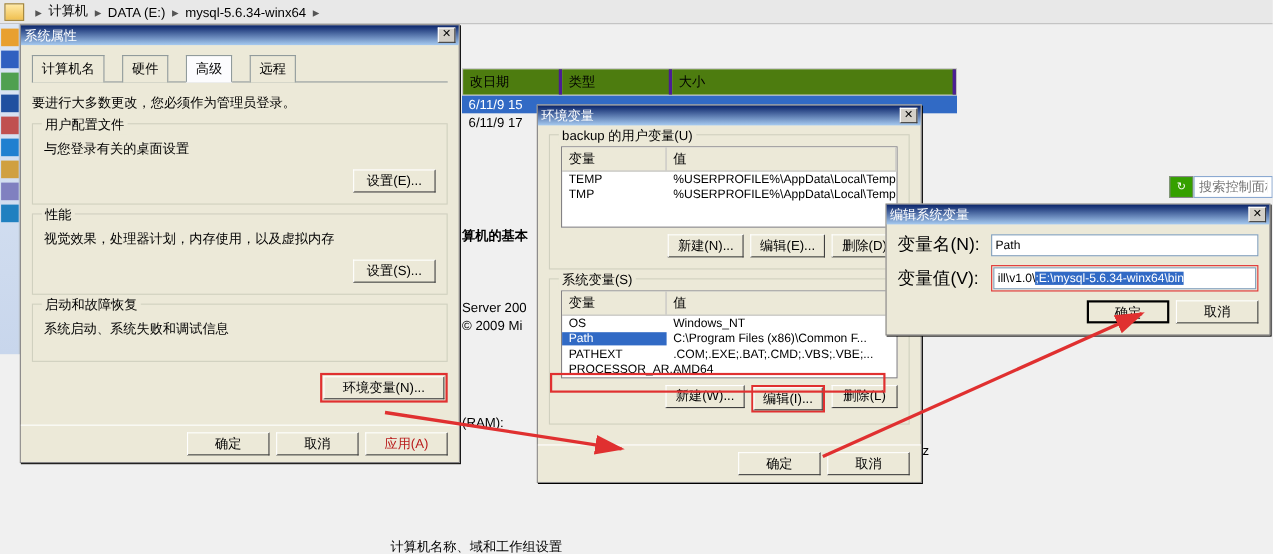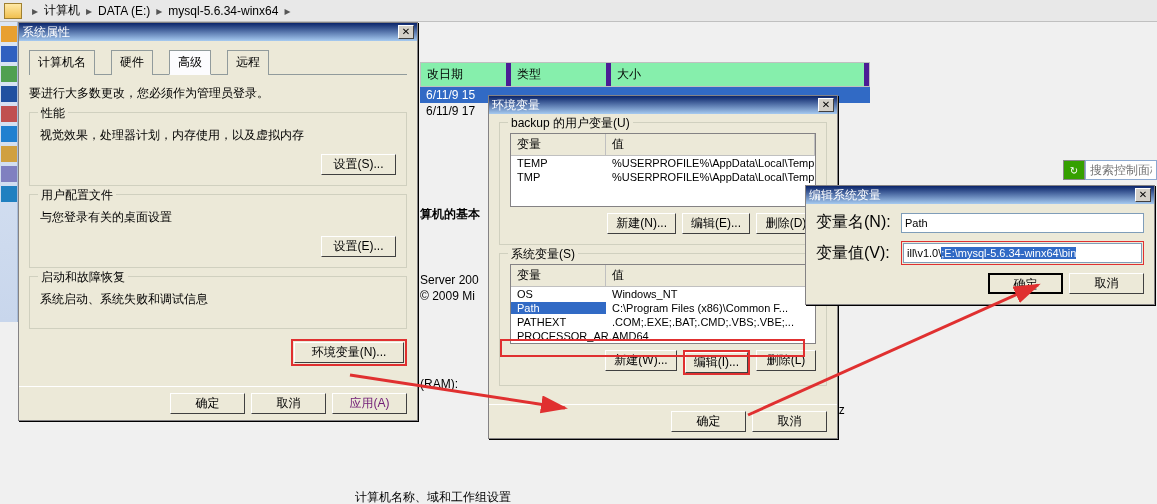--- a/index.html
+++ b/index.html
@@ -39,21 +39,21 @@
 .groupbox .desc { font-size: 12px; color: #000; margin-bottom: 10px; }
 .groupbox .btnrow { text-align: right; }
 
 .btn { display: inline-block; min-width: 75px; height: 21px; line-height: 19px; text-align: center; background: #ece9d8; border: 1px solid #404040; border-top-color: #fff; border-left-color: #fff; font-size: 12px; padding: 0 8px; cursor: default; }
 .btn.small { min-width: 60px; }
 
 .env-btn-row { text-align: right; margin: 10px 0; }
 .env-btn-wrap { display: inline-block; border: 2px solid #e03030; padding: 1px; }
 
 .bottom-buttons { display: flex; justify-content: flex-end; gap: 6px; padding: 6px 10px; background: #ece9d8; border-top: 1px solid #fff; }
-.btn.disabled { color: #701a75; }
+.btn.disabled { color: #b91c1c; }
 
 
 .listview { background: #fff; border: 1px solid #848284; font-size: 12px; }
 .listview .hdr { display: flex; background: #ece9d8; border-bottom: 1px solid #c0c0c0; }
 .listview .hdr .hc { padding: 2px 6px; border-right: 1px solid #c0c0c0; }
 .hc1 { width: 95px; } .hc2 { flex: 1; }
 .listview .row { display: flex; padding: 1px 0; font-family: 'Courier New', monospace; font-size: 11px; }
 .listview .row .c1 { width: 95px; padding: 0 6px; } .listview .row .c2 { flex: 1; padding: 0 6px; white-space: nowrap; overflow: hidden; }
 .listview .row.sel .c1 { background: #316ac5; color: #fff; }
 .btnrow3 { display: flex; justify-content: flex-end; gap: 6px; margin-top: 6px; }
@@ -64,21 +64,21 @@
 .form-row { display: flex; align-items: center; margin-bottom: 8px; gap: 10px; }
 .form-row .lbl { width: 75px; font-size: 16px; }
 .form-row .inp { flex: 1; height: 20px; border: 1px solid #7f9db9; background: #fff; padding: 0 3px; font-size: 11px; font-family: 'Courier New', monospace; display: flex; align-items: center; overflow: hidden; white-space: nowrap; }
 .inp .seltext { background: #316ac5; color: #fff; }
 
 .val-hl { border: 1px solid #e03030; padding: 1px; }
 
 
 .bg-pane { position: absolute; left: 420px; top: 62px; width: 450px; }
 .bg-hdr { display: flex; background: #fff; border: 1px solid #c0c0c0; font-size: 12px; }
-.bg-hdr .bhc { padding: 3px 6px; border-right: 5px solid #4c1d95; background: #86efac; }
+.bg-hdr .bhc { padding: 3px 6px; border-right: 3px solid #4c1d95; background: #4d7c0f; }
 .bg-rows { font-size: 12px; }
 .bg-rows .brow { display: flex; }
 .bg-rows .brow .bc { padding: 1px 6px; }
 .bg-rows .brow.sel { background: #316ac5; color: #fff; }
 
 .bg-info { position: absolute; left: 420px; top: 206px; font-size: 12px; color: #000; }
 .bg-info .line { margin-bottom: 2px; }
 
 
 .arrow { position: absolute; pointer-events: none; }
@@ -151,29 +151,29 @@
   <div class="body">
     <div class="tabs">
       <div class="tab">计算机名</div>
       <div class="tab">硬件</div>
       <div class="tab active">高级</div>
       <div class="tab">远程</div>
     </div>
     <div class="note">要进行大多数更改，您必须作为管理员登录。</div>
 
     <div class="groupbox">
+      <span class="legend">用户配置文件</span>
+      <div class="desc">与您登录有关的桌面设置</div>
+      <div class="btnrow"><span class="btn">设置(E)...</span></div>
+    </div>
+
+    <div class="groupbox">
       <span class="legend">性能</span>
       <div class="desc">视觉效果，处理器计划，内存使用，以及虚拟内存</div>
       <div class="btnrow"><span class="btn">设置(S)...</span></div>
-    </div>
-
-    <div class="groupbox">
-      <span class="legend">用户配置文件</span>
-      <div class="desc">与您登录有关的桌面设置</div>
-      <div class="btnrow"><span class="btn">设置(E)...</span></div>
     </div>
 
     <div class="groupbox">
       <span class="legend">启动和故障恢复</span>
       <div class="desc">系统启动、系统失败和调试信息</div>
     </div>
 
     <div class="env-btn-row">
       <span class="env-btn-wrap">
         <span class="btn" style="min-width:110px">环境变量(N)...</span>

